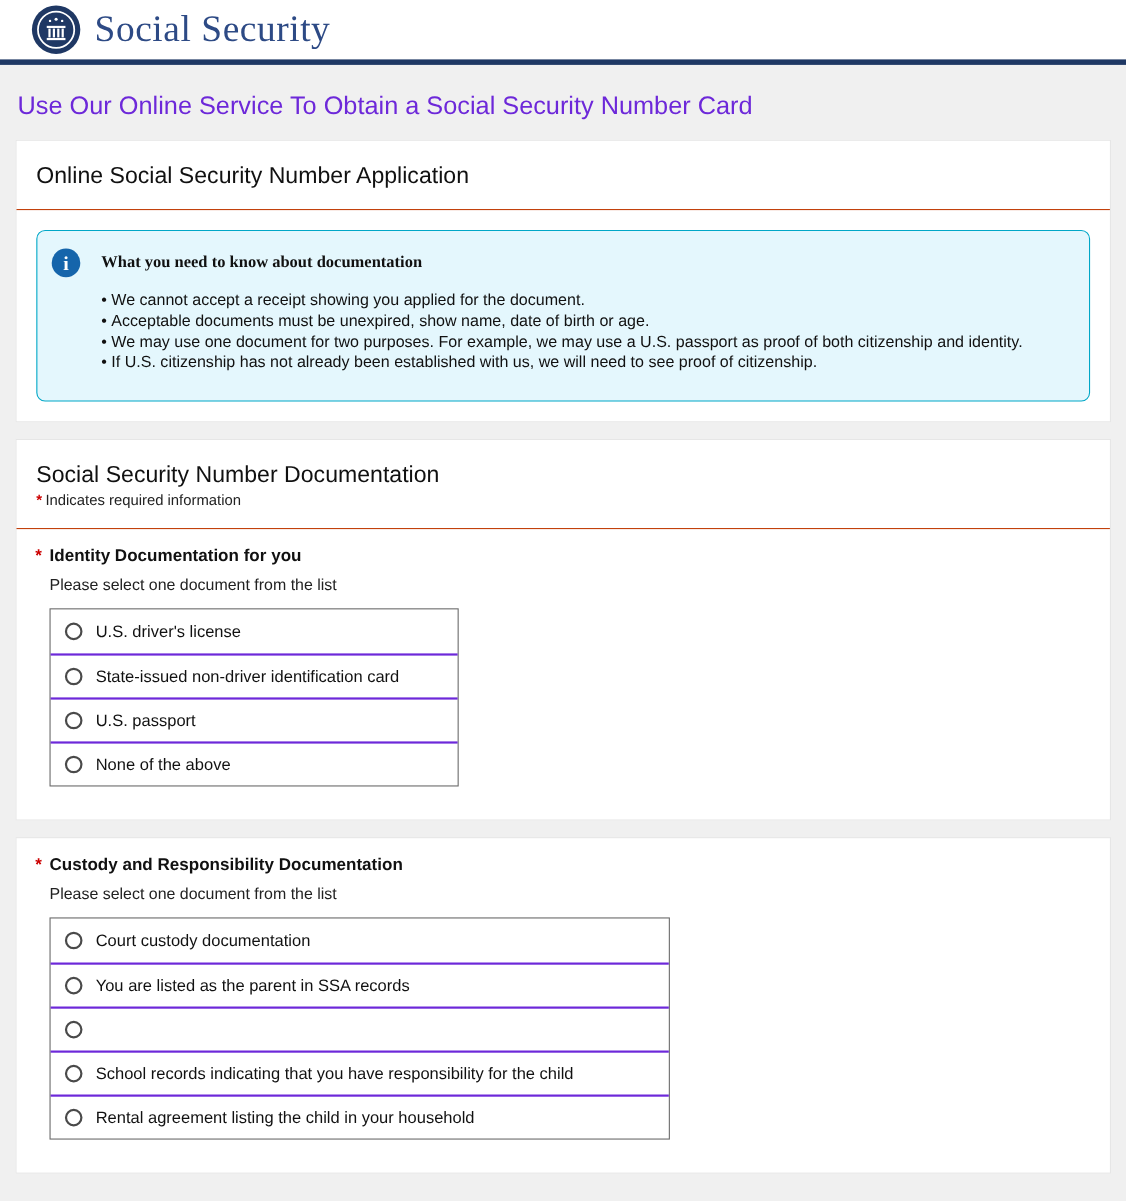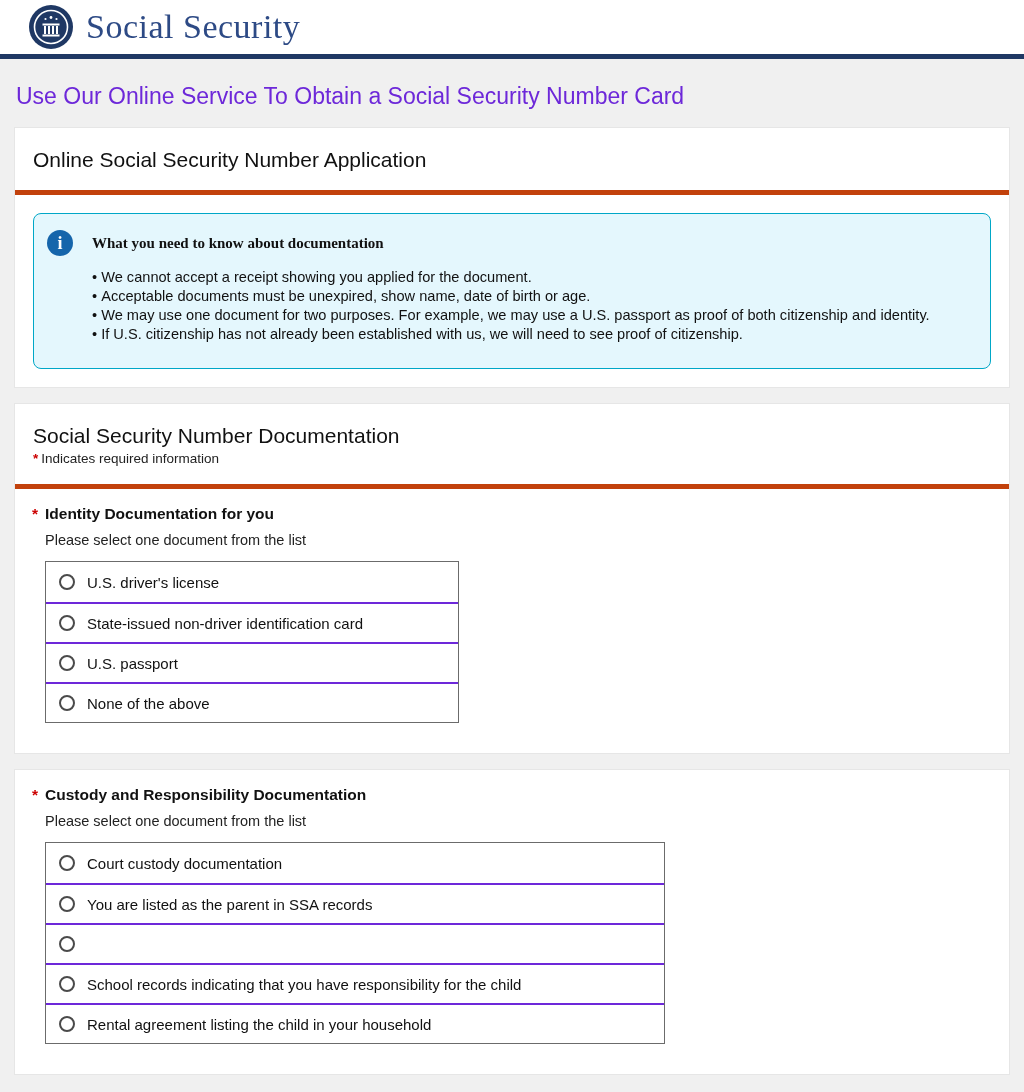--- a/index.html
+++ b/index.html
@@ -36,21 +36,21 @@
     font-weight: 400;
     color: #6d28d9;
     margin: 24px 2px 17px 2px;
   }
   .card {
     background: #ffffff;
     border: 1px solid #e6e6e6;
     margin-bottom: 15px;
   }
   .card-header { padding: 20px 18px 18px 18px; }
-  .card-header.divided { border-bottom: 5px solid #c2410c; }
+  .card-header.divided { border-bottom: 1px solid #c2410c; }
   .card-header h2 { font-size: 21px; font-weight: 400; color: #111; }
   .req-note { font-size: 13.5px; color: #222; margin-top: 3px; }
   .req { color: #cc0000; font-weight: bold; margin-right: 3px; }
 
   
   .card-body { padding: 18px; }
   .info-box {
     border: 1px solid #00a7c7;
     border-radius: 8px;
     background: #e4f7fd;
@@ -88,22 +88,22 @@
     position: relative;
     margin-bottom: 9px;
   }
   .q-label .req { position: absolute; left: -13px; top: 0; }
   .instruction { font-size: 14.5px; color: #222; margin-bottom: 13px; }
 
   .option-list {
     border: 1px solid #6b6b6b;
     background: #ffffff;
   }
-  .option-list.identity { width: 414px; }
-  .option-list.custody { width: 620px; }
+  .option-list.identity { width: 372px; }
+  .option-list.custody { width: 564px; }
   .option-row {
     display: flex;
     align-items: center;
     height: 40px;
     padding-left: 13px;
     cursor: pointer;
   }
   .option-row + .option-row { border-top: 2px solid #6d28d9; }
   .radio {
     width: 16px; height: 16px;

